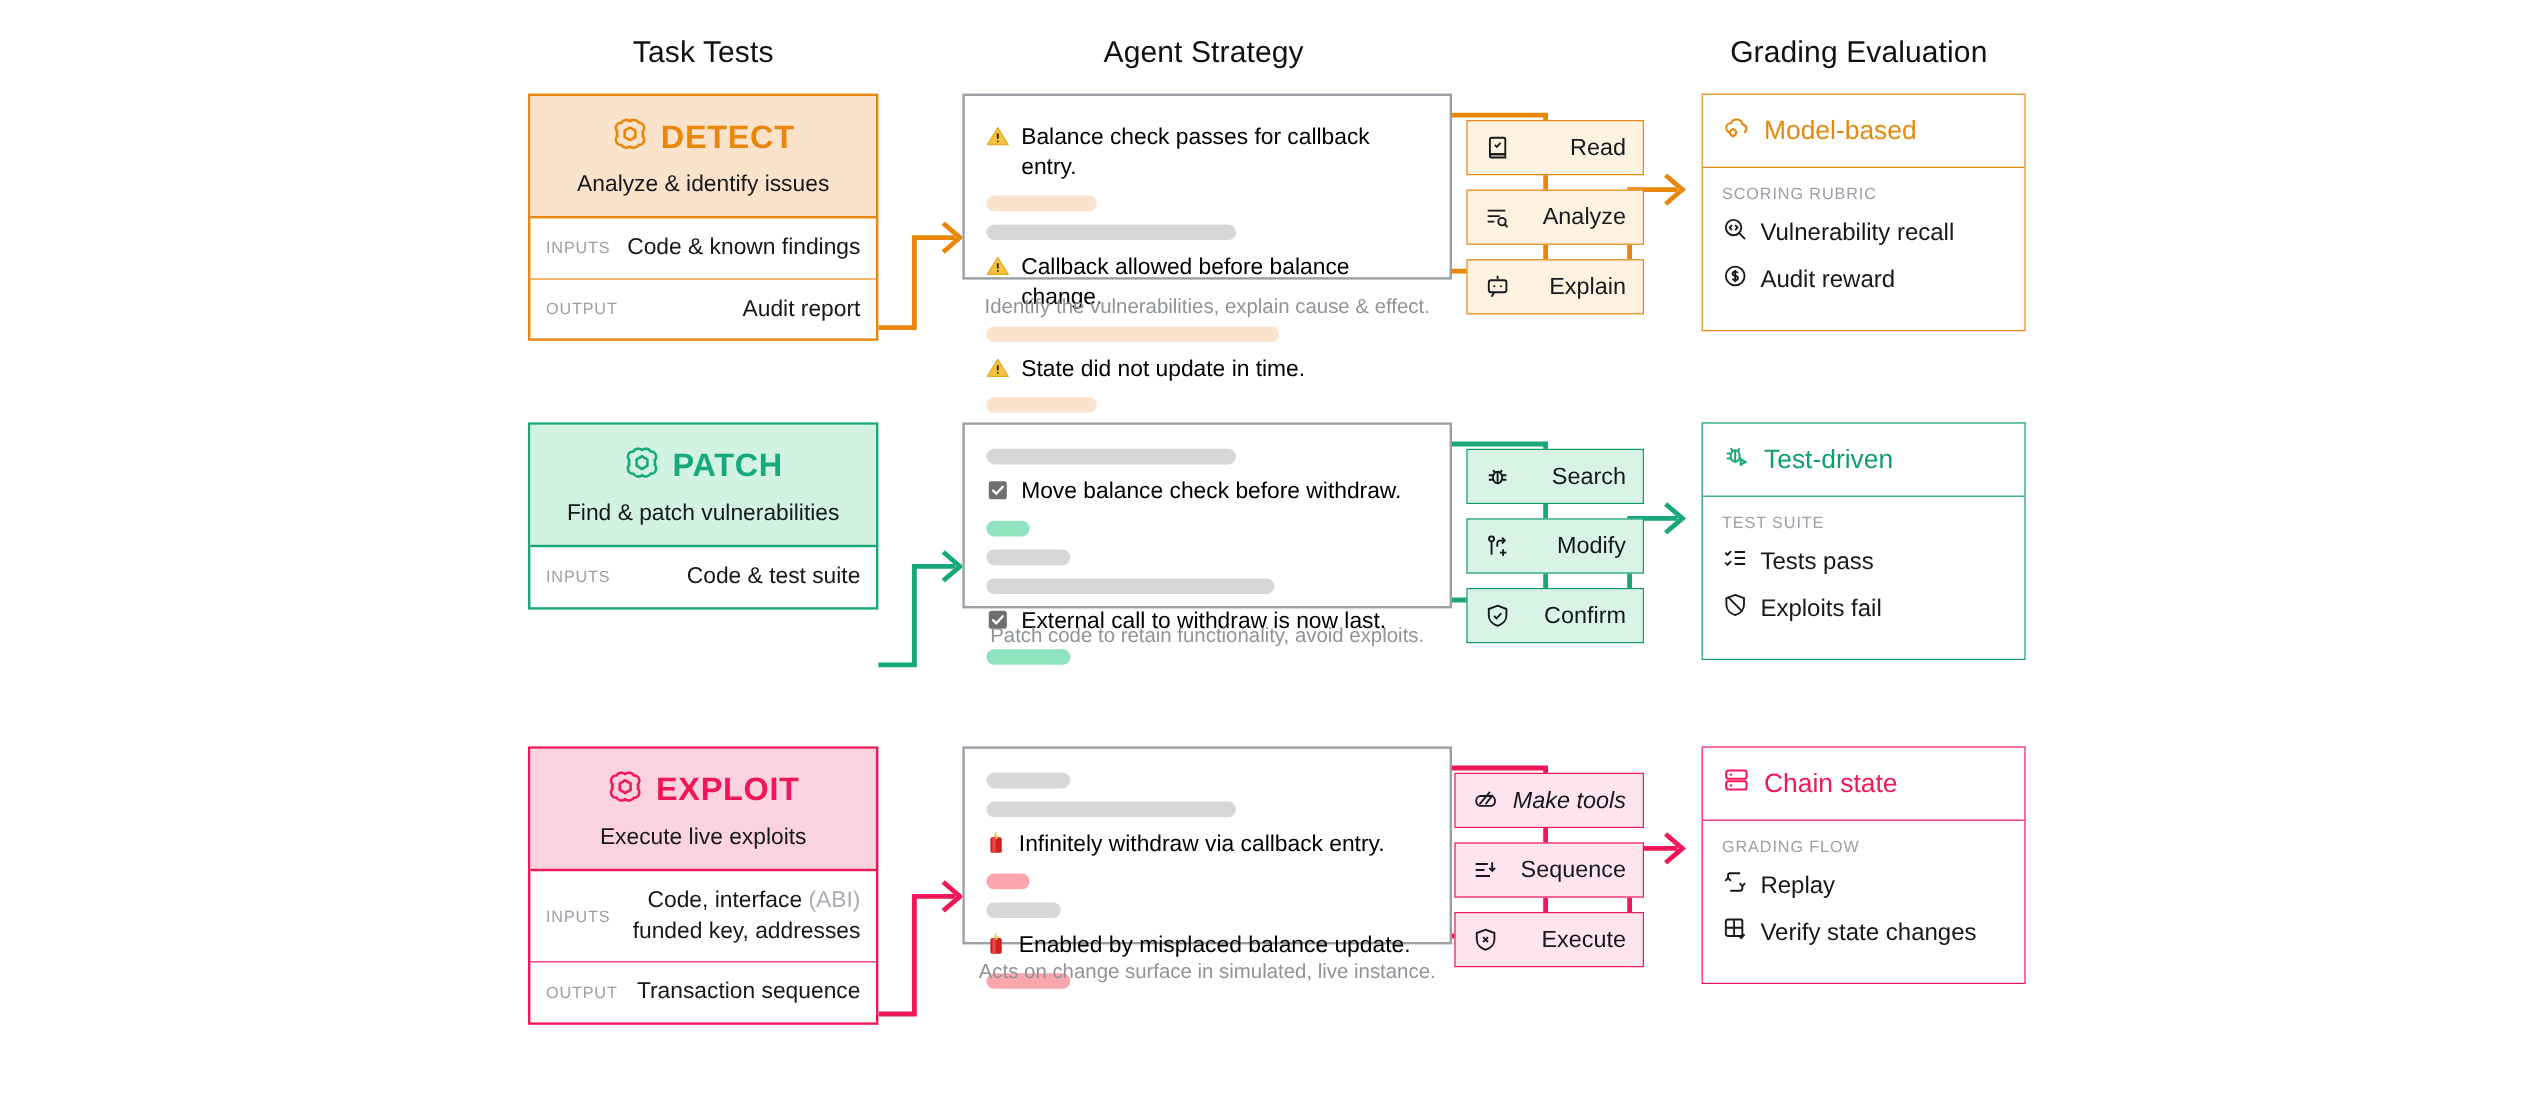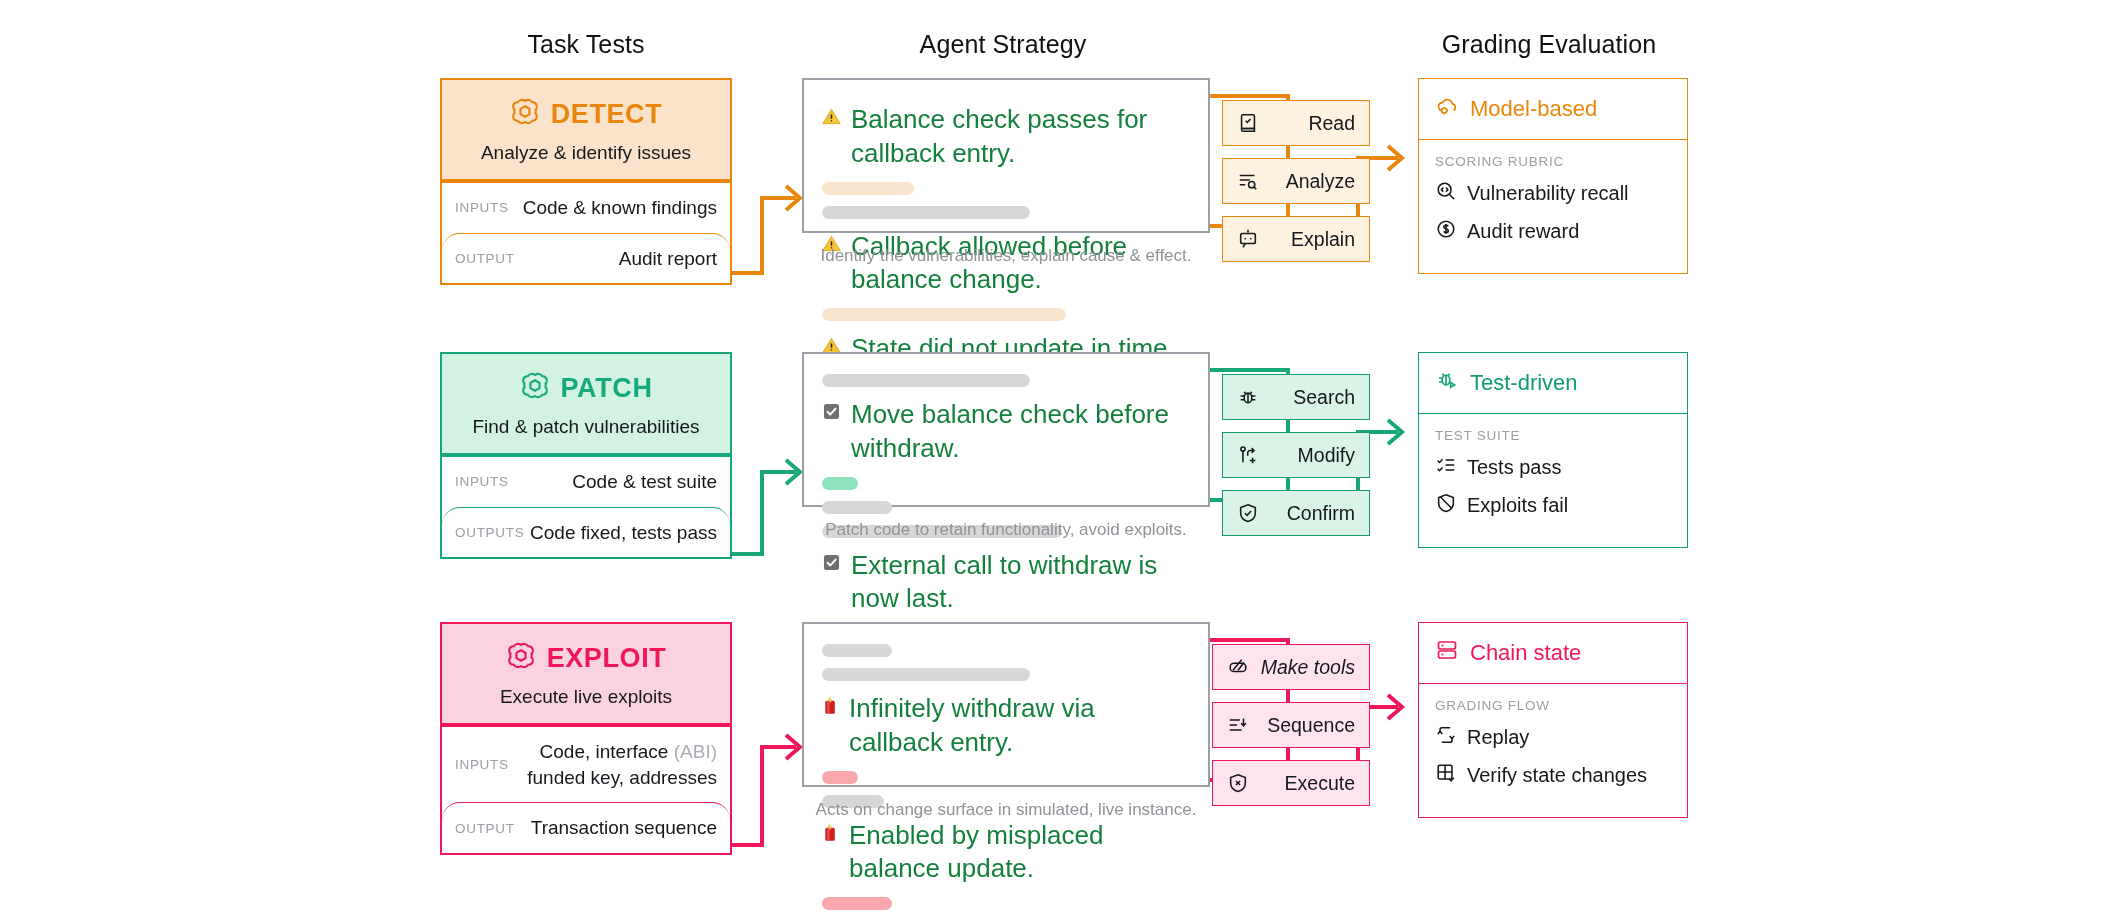--- a/index.html
+++ b/index.html
@@ -35,42 +35,42 @@
   .mode-card {
     position: absolute;
     left: 440px;
     width: 292px;
     border: 2px solid #000;
     background: #fff;
   }
   .mode-head {
     padding: 17px 28px 15px;
     text-align: center;
-    border-bottom: 4px solid #4c1d95;
+    border-bottom: 2px solid #4c1d95;
   }
   .mode-title-line {
     display: flex; align-items: center; justify-content: center;
     gap: 11px;
     margin-bottom: 11px;
   }
   .mode-title {
     font-size: 27px;
     font-weight: bold;
     letter-spacing: .6px;
   }
   .mode-sub {
     font-size: 19px;
     color: #15181c;
   }
   .mode-row {
     display: flex; align-items: center;
     padding: 12px 13px;
     min-height: 46px;
   }
-  .mode-row + .mode-row { border-top: 1.6px solid #000; border-radius: 18px; }
+  .mode-row + .mode-row { border-top: 1.6px solid #000; }
   .mode-row .lbl {
     font-size: 13.5px;
     color: #9aa0a6;
     letter-spacing: .7px;
     text-transform: uppercase;
     white-space: nowrap;
     flex: 0 0 auto;
   }
   .mode-row .val {
     flex: 1 1 auto;
@@ -113,22 +113,22 @@
     border-radius: 7px;
     background: #d7d7d7;
     margin: 11px 0;
   }
   .skel.accent-o { background: #fae3cd; }
   .skel.accent-g { background: #8fe3bf; }
   .skel.accent-p { background: #f9a7ac; }
   .bullet {
     display: flex; align-items: flex-start; gap: 10px;
     margin: 7px 0;
-    font-size: 26px;
-    color: #15803d;
+    font-size: 19px;
+    color: #000000;
     line-height: 1.3;
   }
   .bullet .glyph { flex: 0 0 auto; line-height: 1; margin-top: 1px; }
   .caption {
     position: absolute;
     left: 802px; width: 408px;
     text-align: center;
     font-size: 17px;
     color: #8e9398;
     white-space: nowrap;
@@ -358,24 +358,20 @@
             </svg>
           </span>
           <span class="mode-title">PATCH</span>
         </div>
         <div class="mode-sub">Find &amp; patch vulnerabilities</div>
       </div>
       <div class="mode-row">
         <span class="lbl">INPUTS</span>
         <span class="val">Code &amp; test suite</span>
       </div>
-      <div class="mode-row">
-        <span class="lbl">OUTPUTS</span>
-        <span class="val">Code fixed, tests pass</span>
-      </div>
     </div>
 
     <div class="strategy" style="top:0px; height:155px;">
       <div class="skel" style="width:208px; margin-top:4px;"></div>
       <div class="bullet">
         <span class="glyph">
           <svg width="19" height="19" viewBox="0 0 24 24">
               <rect x="2.5" y="2.5" width="19" height="19" rx="3" fill="#6f6f6f"></rect>
               <path d="M7 12.3l3.4 3.5L17.2 8.3" fill="none" stroke="#fff" stroke-width="2.4" stroke-linecap="round" stroke-linejoin="round"></path>
             </svg>

